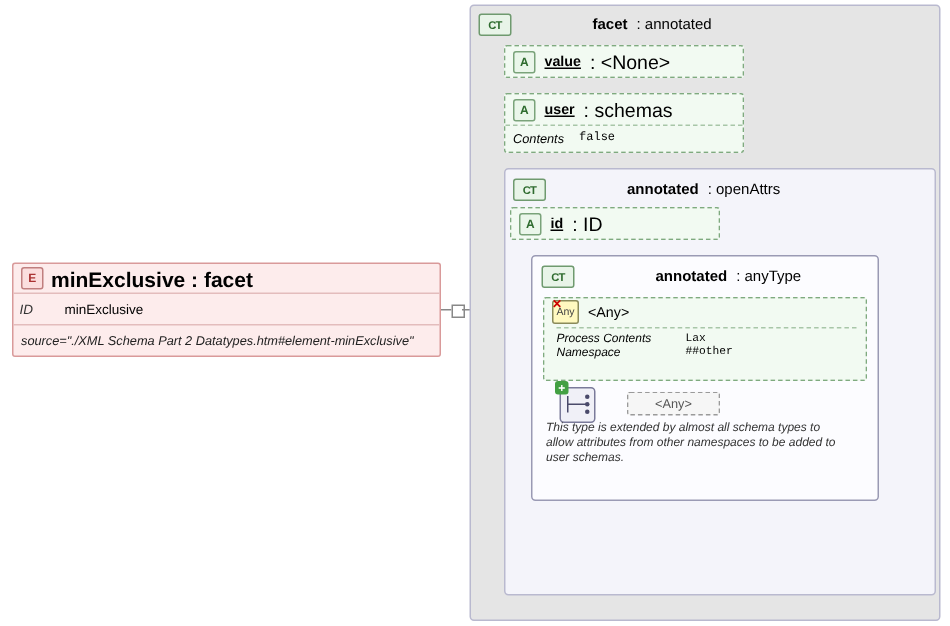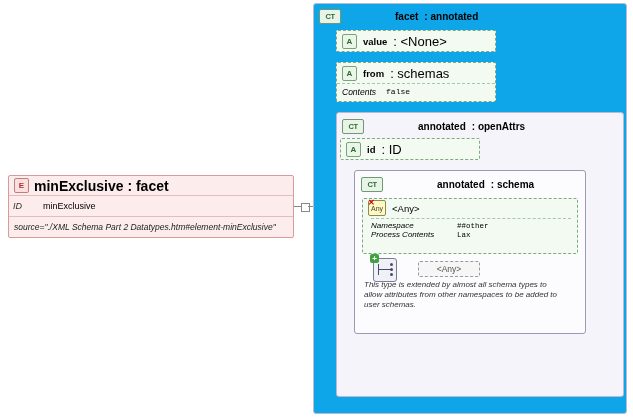--- a/index.html
+++ b/index.html
@@ -51,50 +51,50 @@
   
   .connline{position:absolute;background:#888;}
   .connbox{
     position:absolute;width:7px;height:7px;border:1px solid #888;background:#fff;
   }
 
   
   #facet-panel{
     left:313px;top:3px;width:314px;height:411px;
     border:1px solid #b9b9cf;
-    background:#0ea5e9;
+    background:#e5e5e5;
     border-radius:3px;
   }
   .ct-badge{
     width:20px;height:13px;border:1px solid #6f9a6f;background:#e8f4e8;
     display:flex;align-items:center;justify-content:center;
     font-size:7.5px;font-weight:bold;color:#2e6b2e;border-radius:2px;
     flex:0 0 auto;letter-spacing:-0.5px;
   }
   .a-badge{
     width:13px;height:13px;border:1px solid #7aa37a;background:#eaf6ea;
     display:flex;align-items:center;justify-content:center;
     font-size:8px;font-weight:bold;color:#2e6b2e;border-radius:2px;
     flex:0 0 auto;
   }
   #facet-head{
     left:5px;top:4px;width:180px;height:16px;
     display:flex;align-items:center;gap:6px;
   }
   .hdr-name{font-size:10px;font-weight:bold;padding-left:48px;}
-  .hdr-type{font-size:10px;font-weight:bold;}
+  .hdr-type{font-size:10px;}
 
   
   .attr-box{
     border:1px dashed #7faa7f;background:#f2faf2;border-radius:2px;
   }
   .attr-row{
     display:flex;align-items:center;gap:6px;height:20px;padding-left:5px;
   }
-  .attr-name{font-size:9.5px;font-weight:bold;}
+  .attr-name{font-size:9.5px;font-weight:bold;text-decoration:underline;}
   .attr-type{font-size:13px;}
   .def-row{
     display:flex;align-items:center;height:15px;padding-left:5px;gap:10px;
     border-top:1px dashed #a8c6a8;
   }
   .def-label{font-style:italic;font-size:8.5px;}
   .def-val{font-size:8px;font-family:"Liberation Mono",monospace;text-align:center;}
 
   #attr-value{left:22px;top:26px;width:160px;height:22px;}
   #attr-fixed{left:22px;top:58px;width:160px;height:40px;}
@@ -208,21 +208,21 @@
     <div class="attr-row">
       <span class="a-badge">A</span>
       <span class="attr-name">value</span>
       <span class="attr-type">: &lt;None&gt;</span>
     </div>
   </div>
 
   <div class="abs attr-box" id="attr-fixed">
     <div class="attr-row">
       <span class="a-badge">A</span>
-      <span class="attr-name">from</span>
+      <span class="attr-name">user</span>
       <span class="attr-type">: schemas</span>
     </div>
     <div class="def-row">
       <span class="def-label">Contents</span>
       <span class="def-val">false</span>
     </div>
   </div>
 
   <div class="abs" id="annotated-box">
     <div class="abs" id="annotated-head">
@@ -237,40 +237,40 @@
       <span class="a-badge">A</span>
       <span class="attr-name">id</span>
       <span class="attr-type">: ID</span>
     </div>
   </div>
 
   <div class="abs" id="openattrs-box">
     <div class="abs" id="openattrs-head">
       <span class="ct-badge-seq">CT</span>
       <span class="hdr-name">annotated</span>
-      <span class="hdr-type">: schema</span>
+      <span class="hdr-type">: anyType</span>
     </div>
   </div>
 
   <div class="abs" id="any-box">
     <div id="any-head">
       <span class="any-badge">
         <span class="xmark">✕</span>
         <span>Any</span>
       </span>
       <span class="any-name">&lt;Any&gt;</span>
     </div>
     <div id="any-props">
       <div class="prop-line">
+        <span class="prop-key">Process Contents</span>
+        <span class="prop-val">Lax</span>
+      </div>
+      <div class="prop-line">
         <span class="prop-key">Namespace</span>
         <span class="prop-val">##other</span>
-      </div>
-      <div class="prop-line">
-        <span class="prop-key">Process Contents</span>
-        <span class="prop-val">Lax</span>
       </div>
     </div>
   </div>
 
   <div class="conn-widget" style="left:59px;top:254px;">
     <span class="plusmark">+</span>
     <span class="bar" style="left:4px;top:10px;width:14px;height:1px;"></span>
     <span class="bar" style="left:4px;top:5px;width:1px;height:11px;"></span>
     <span class="dot" style="left:16px;top:4px;"></span>
     <span class="dot" style="left:16px;top:9px;"></span>

